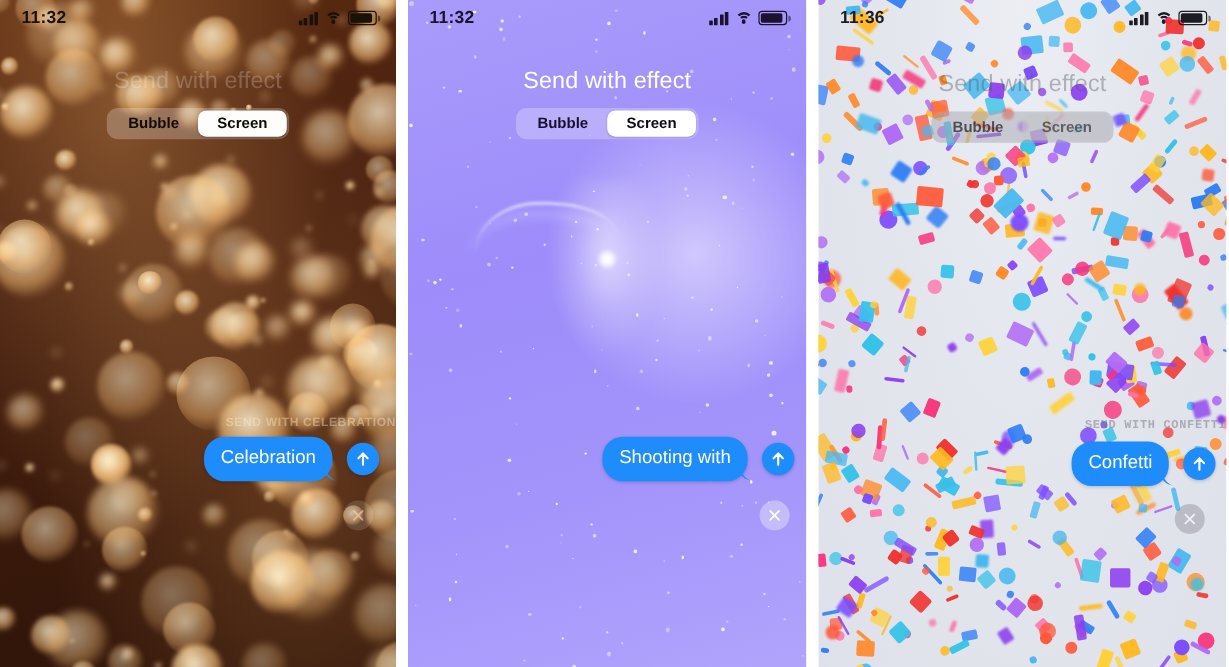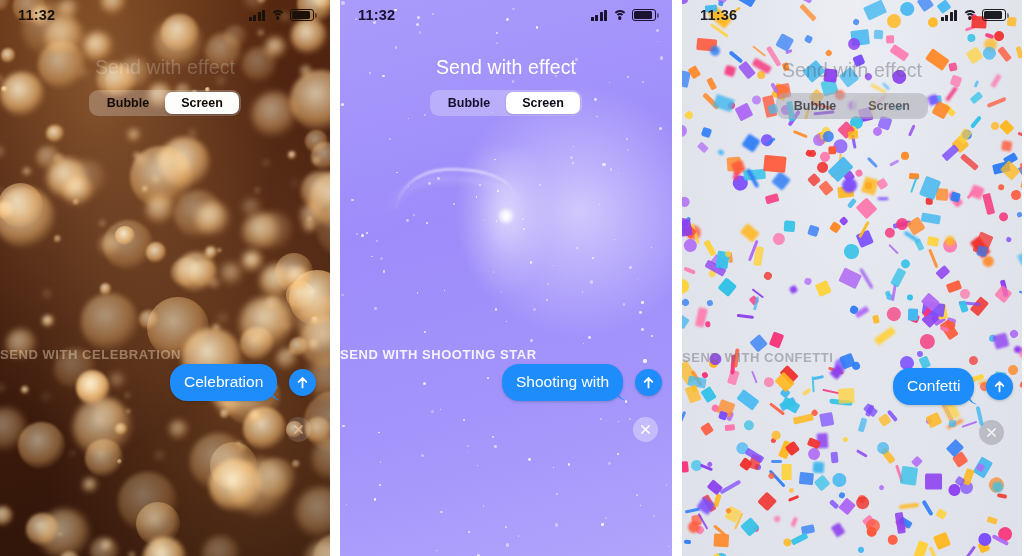--- a/index.html
+++ b/index.html
@@ -129,26 +129,26 @@
   #panel-shootingstar .segmented { top: 90px; background: rgba(255,255,255,.26); }
   #panel-shootingstar .seg-bubble { color: #17102c; }
   #panel-shootingstar .seg-screen { background: #ffffff; color: #0e0a1c; box-shadow: 0 1px 2px rgba(40,20,90,.20); }
 
   #panel-confetti .segmented { top: 93px; background: rgba(168,168,178,.52); }
   #panel-confetti .seg-bubble { color: rgba(30,30,36,.72); }
   #panel-confetti .seg-screen { background: rgba(196,196,203,.55); color: rgba(30,30,36,.62); }
 
   
   .caption {
-    position: absolute; left: 0; right: 0; text-align: left;
-    font-size: 13px; font-weight: bold; letter-spacing: .55px;
+    position: absolute; left: 0; right: 0; text-align: right;
+    font-size: 10px; font-weight: bold; letter-spacing: .55px;
   }
   #panel-celebration .caption { top: 347px; color: rgba(255,236,206,.40); }
   #panel-shootingstar .caption { top: 347px; color: rgba(255,255,255,.88); }
-  #panel-confetti .caption { top: 350px; color: rgba(110,110,120,.48); }
+  #panel-confetti .caption { top: 350px; color: rgba(110,110,120,.48); font-family: Liberation Mono, monospace; }
 
   .bubble-row { position: absolute; display: flex; align-items: center; gap: 12px; }
   #panel-celebration .bubble-row { top: 364px; left: 170px; }
   #panel-shootingstar .bubble-row { top: 364px; left: 162px; }
   #panel-confetti .bubble-row { top: 368px; left: 211px; }
 
   .bubble {
     position: relative; background: #1f8cfb; color: #fff;
     font-size: 15.5px; line-height: 1; padding: 10px 14px 11px;
     border-radius: 17px; white-space: nowrap;
@@ -600,21 +600,20 @@
       </span>
     </div>
 
     <div class="title">Send with effect</div>
 
     <div class="segmented">
       <div class="seg seg-bubble">Bubble</div>
       <div class="seg seg-screen">Screen</div>
     </div>
 
-    <div class="caption">SEND WITH SHOOTING STAR</div>
 
     <div class="bubble-row">
       <div class="bubble">Shooting with</div>
       <div class="send-btn">
         <svg width="15" height="15" viewBox="0 0 16 16">
           <path d="M8 13.2 V3.6 M8 3.2 L3.9 7.4 M8 3.2 L12.1 7.4" fill="none" stroke="#fff" stroke-width="1.9" stroke-linecap="round" stroke-linejoin="round"></path>
         </svg>
       </div>
     </div>
 

